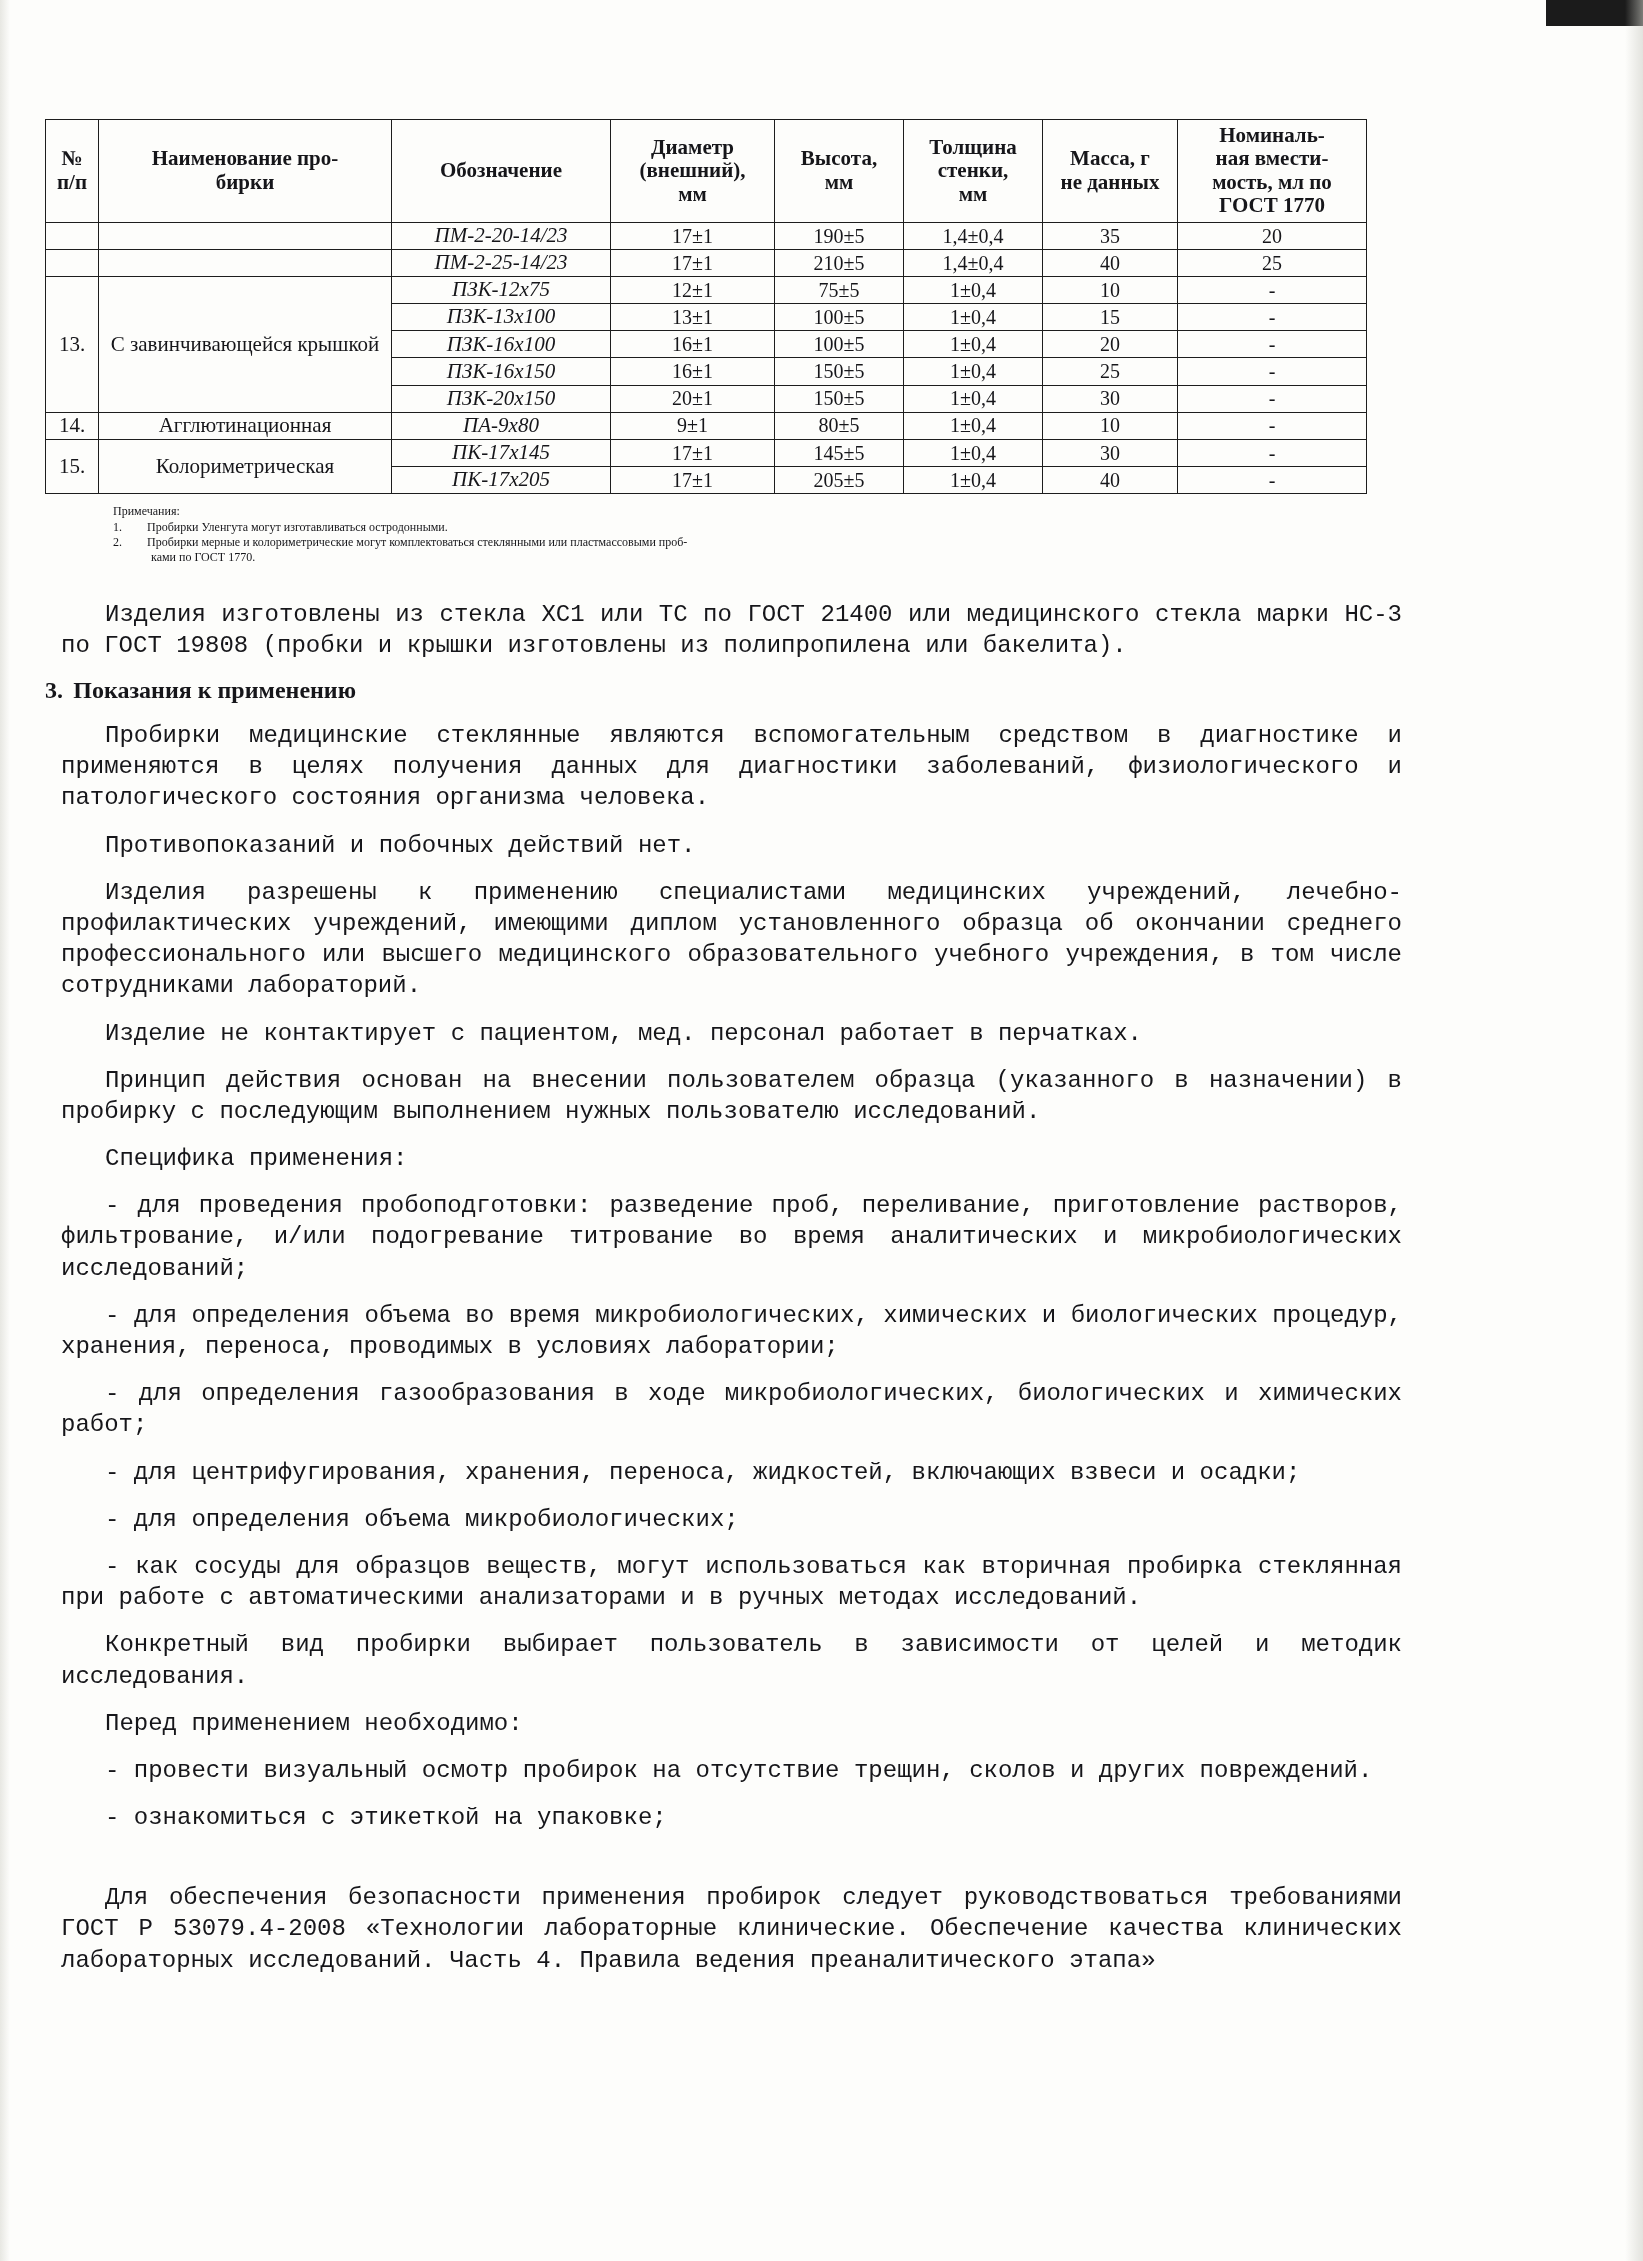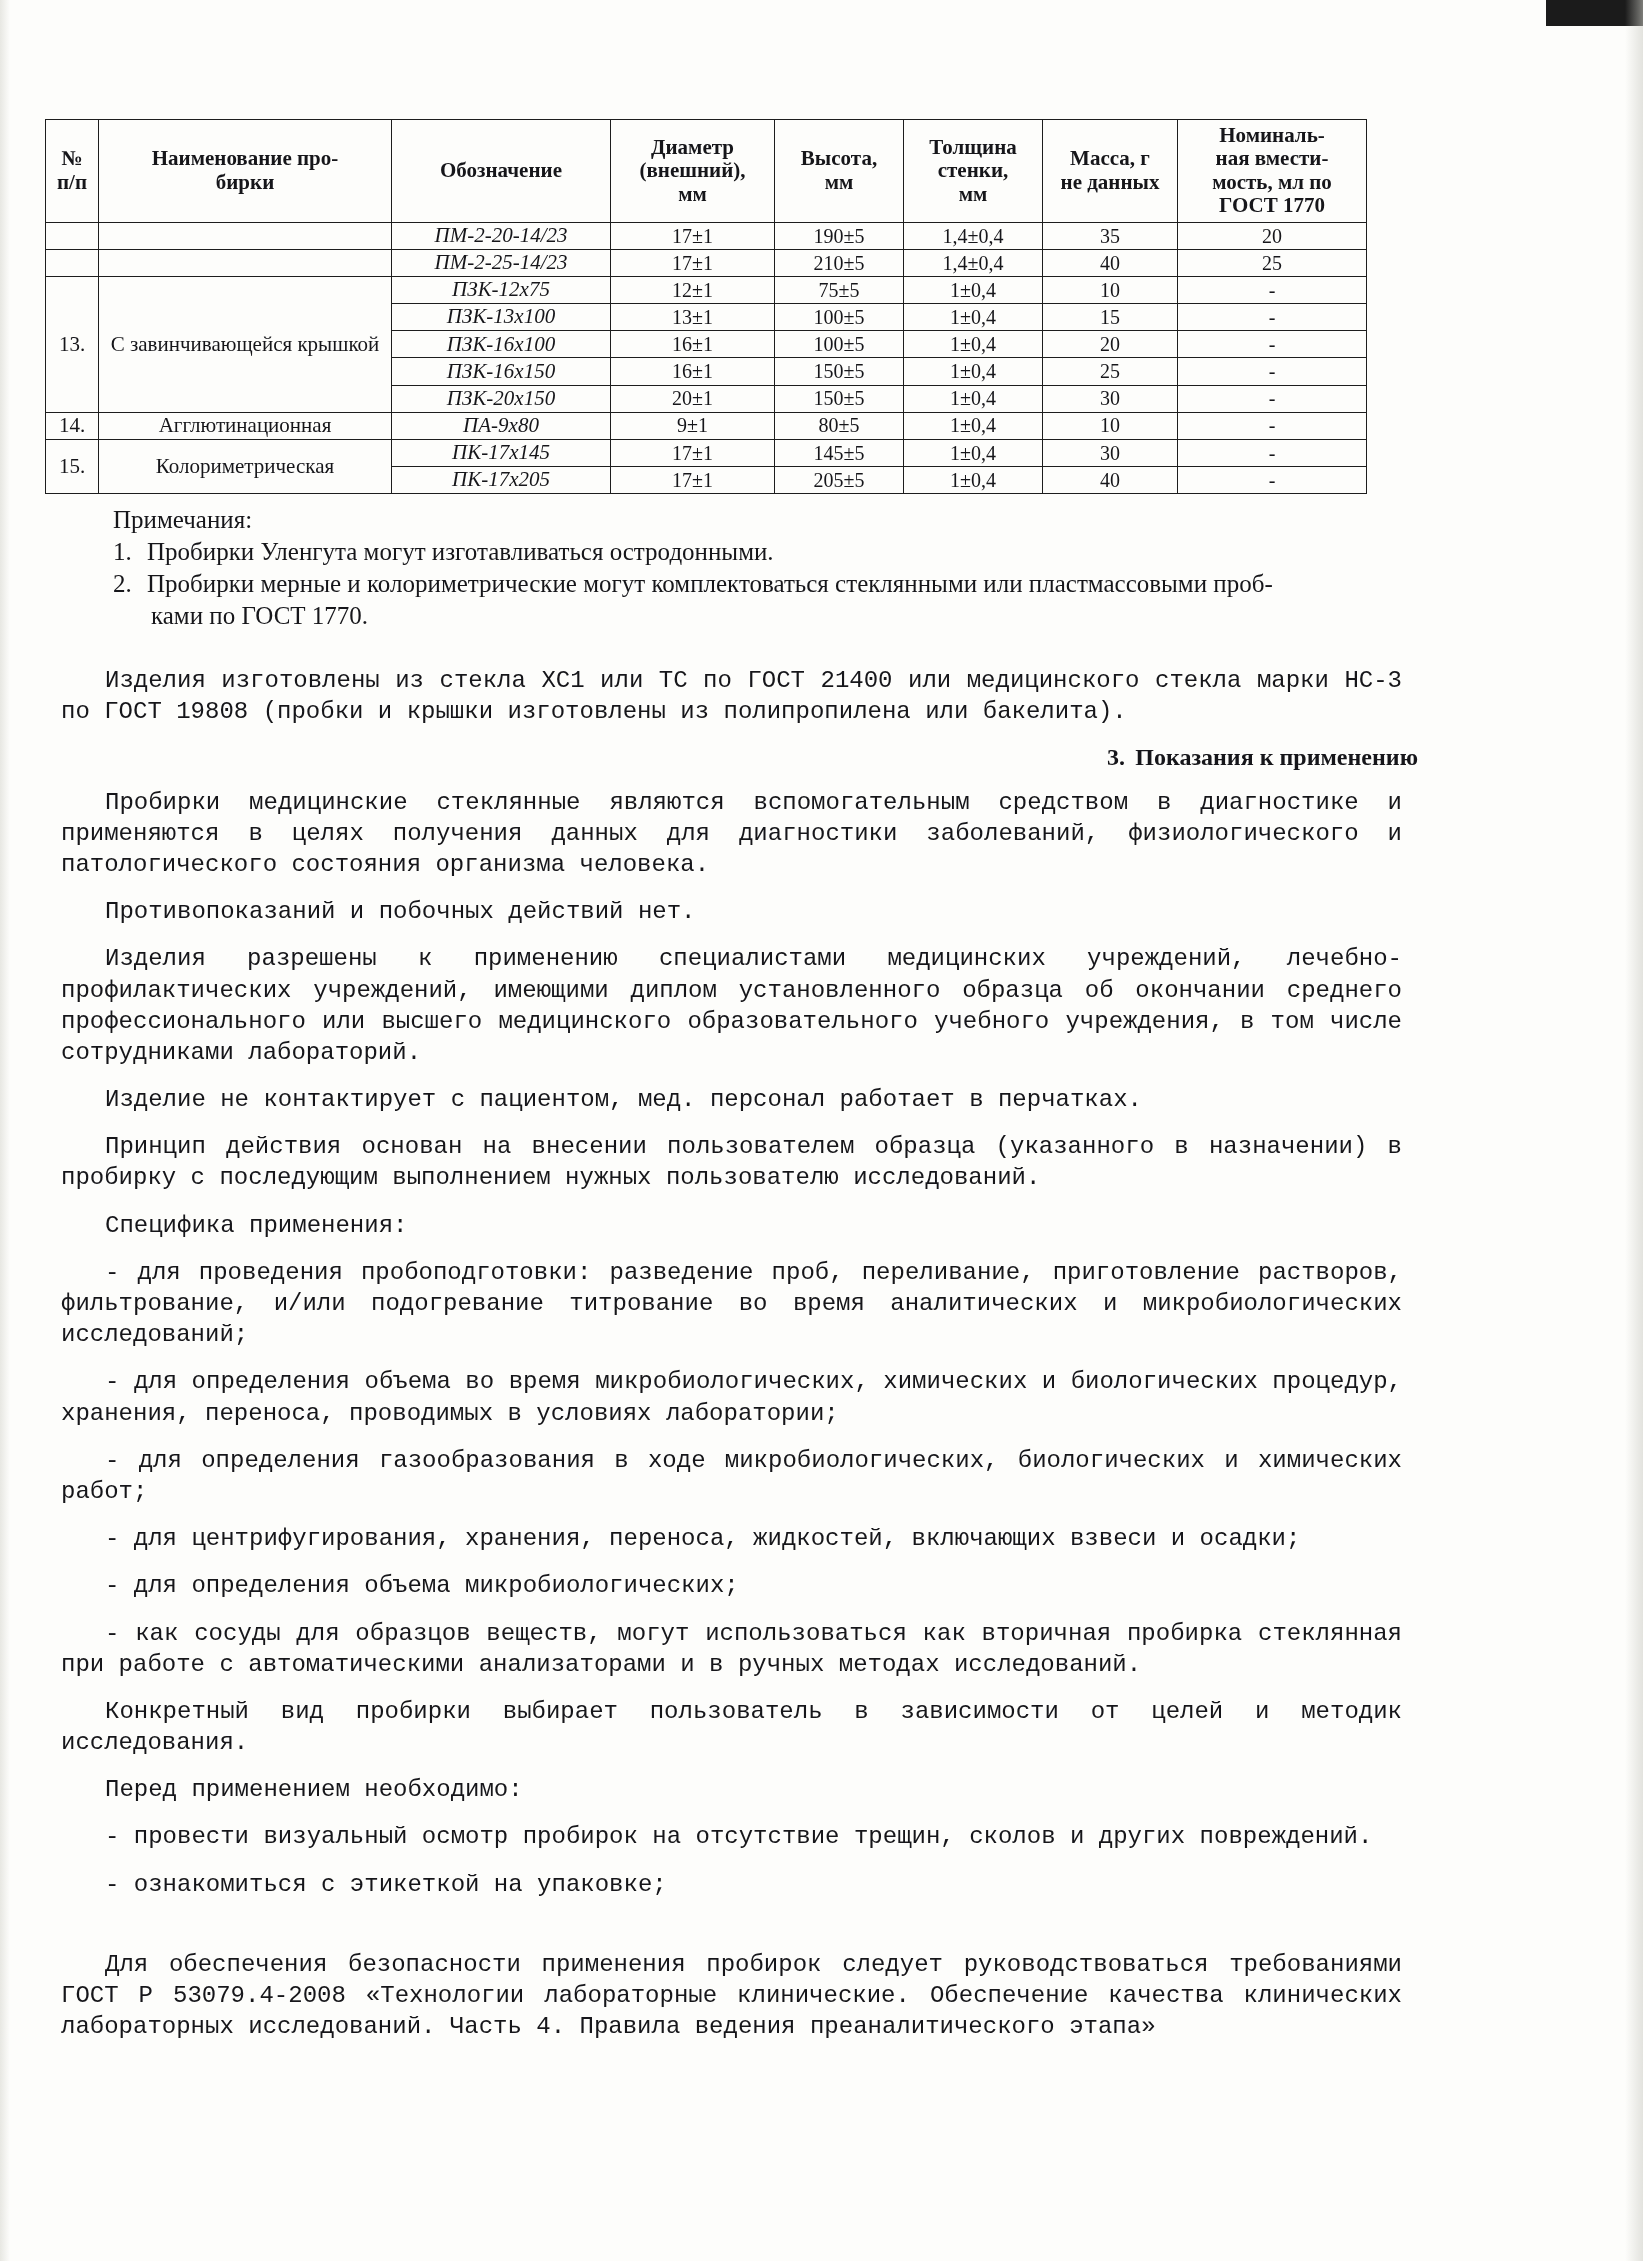--- a/index.html
+++ b/index.html
@@ -86,21 +86,21 @@
   .col-desig  { width: 219px; }
   .col-diam   { width: 164px; }
   .col-height { width: 129px; }
   .col-wall   { width: 139px; }
   .col-mass   { width: 135px; }
   .col-vol    { width: 189px; }
 
   
   .notes {
     margin-top: 10.3px;
-    font-size: 25px;
+    font-size: 12px;
     line-height: 1.28;
   }
   .notes-title {
     margin-left: 68px;
   }
   .note-row {
     display: flex;
     margin-left: 68px;
   }
   .note-num {
@@ -121,21 +121,21 @@
     line-height: 1.30;
     text-align: justify;
     text-indent: 44px;
     font-family: Liberation Mono, monospace;
   }
   .blockspace { height: 17px; }
 
   h3.section {
     font-size: 24px;
     font-weight: bold;
-    text-align: right;
+    text-align: left;
     margin: 11.6px 0 3.9px 0;
   }
   h3.section .secnum { margin-right: 10.3px; }
 </style>
 </head>
 <body>
 
 <div class="page">
   <div class="scan-corner"></div>
   <div class="scan-right-strip"></div>

